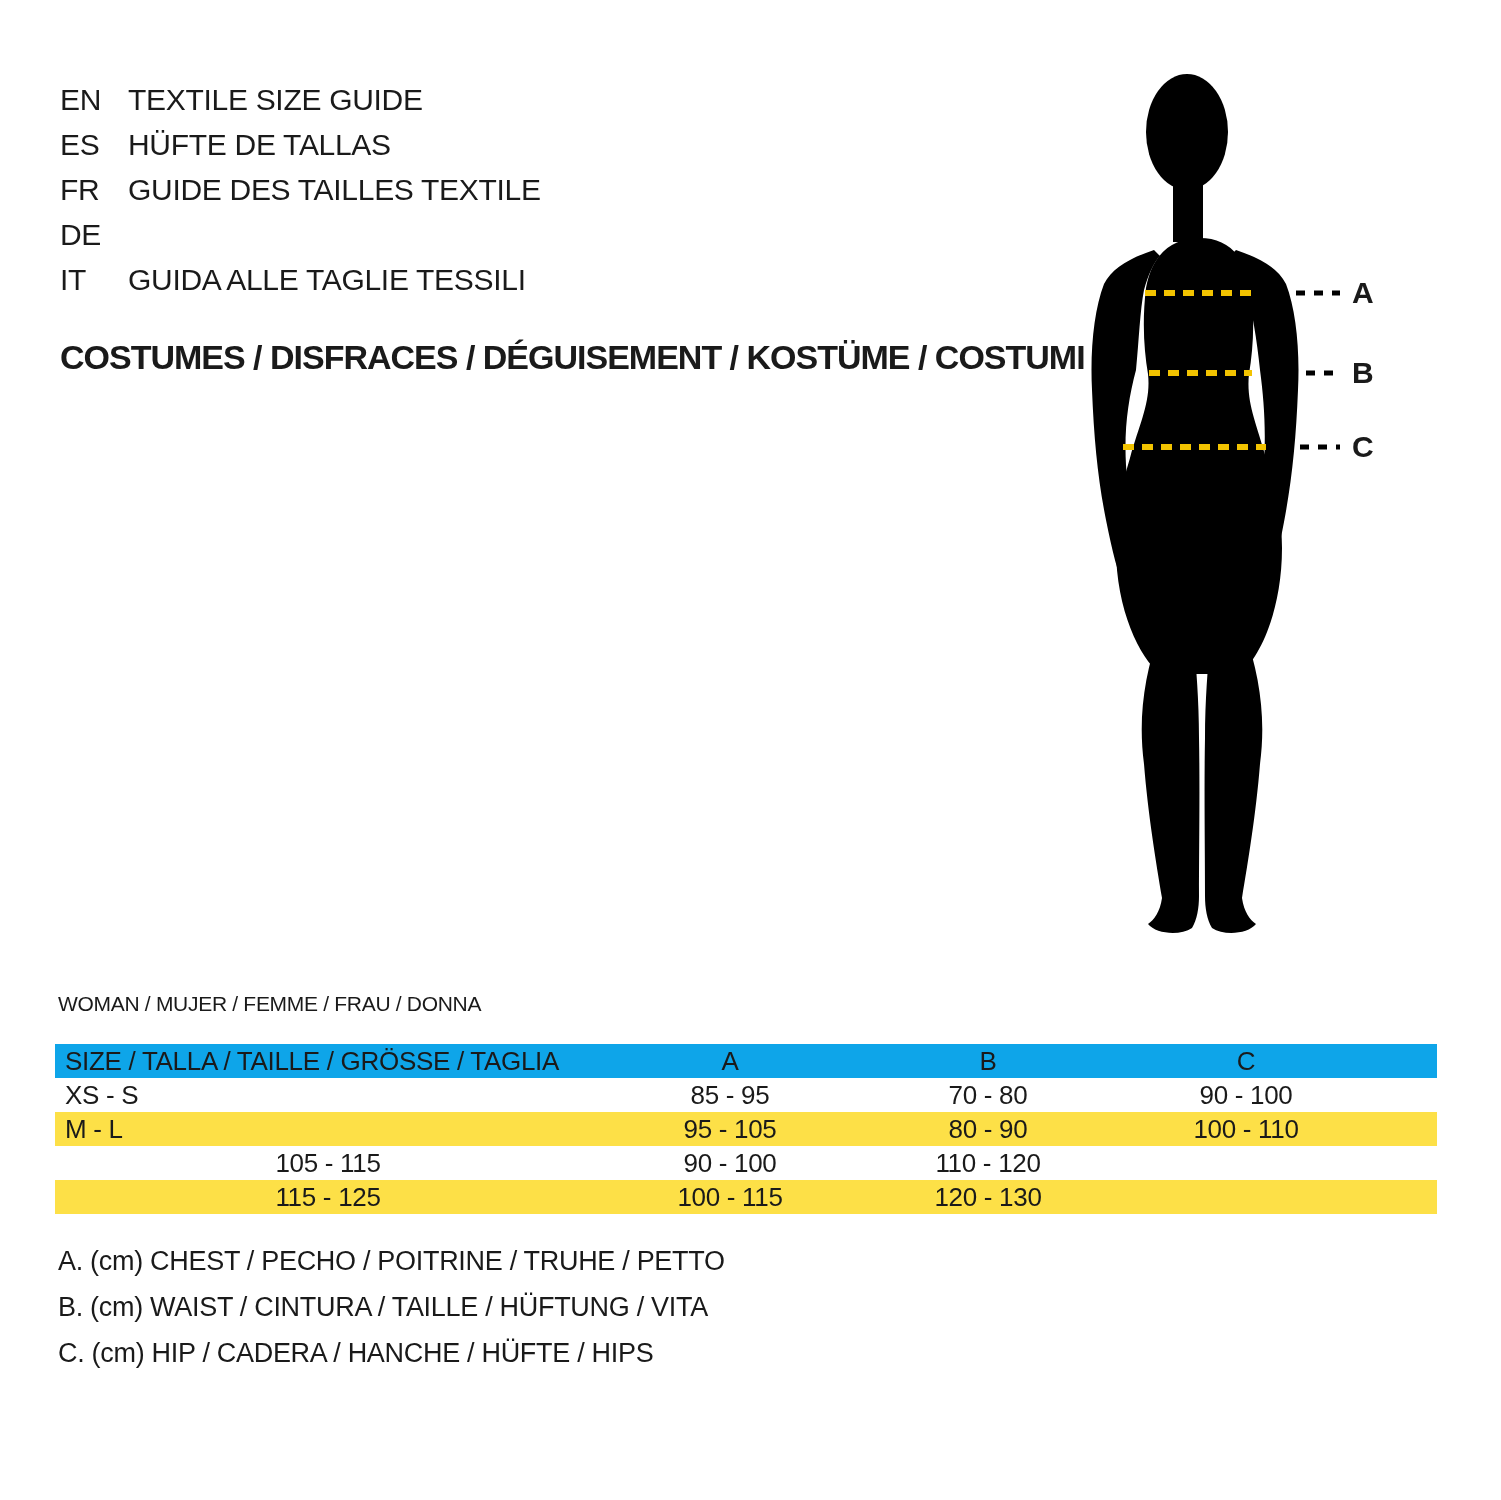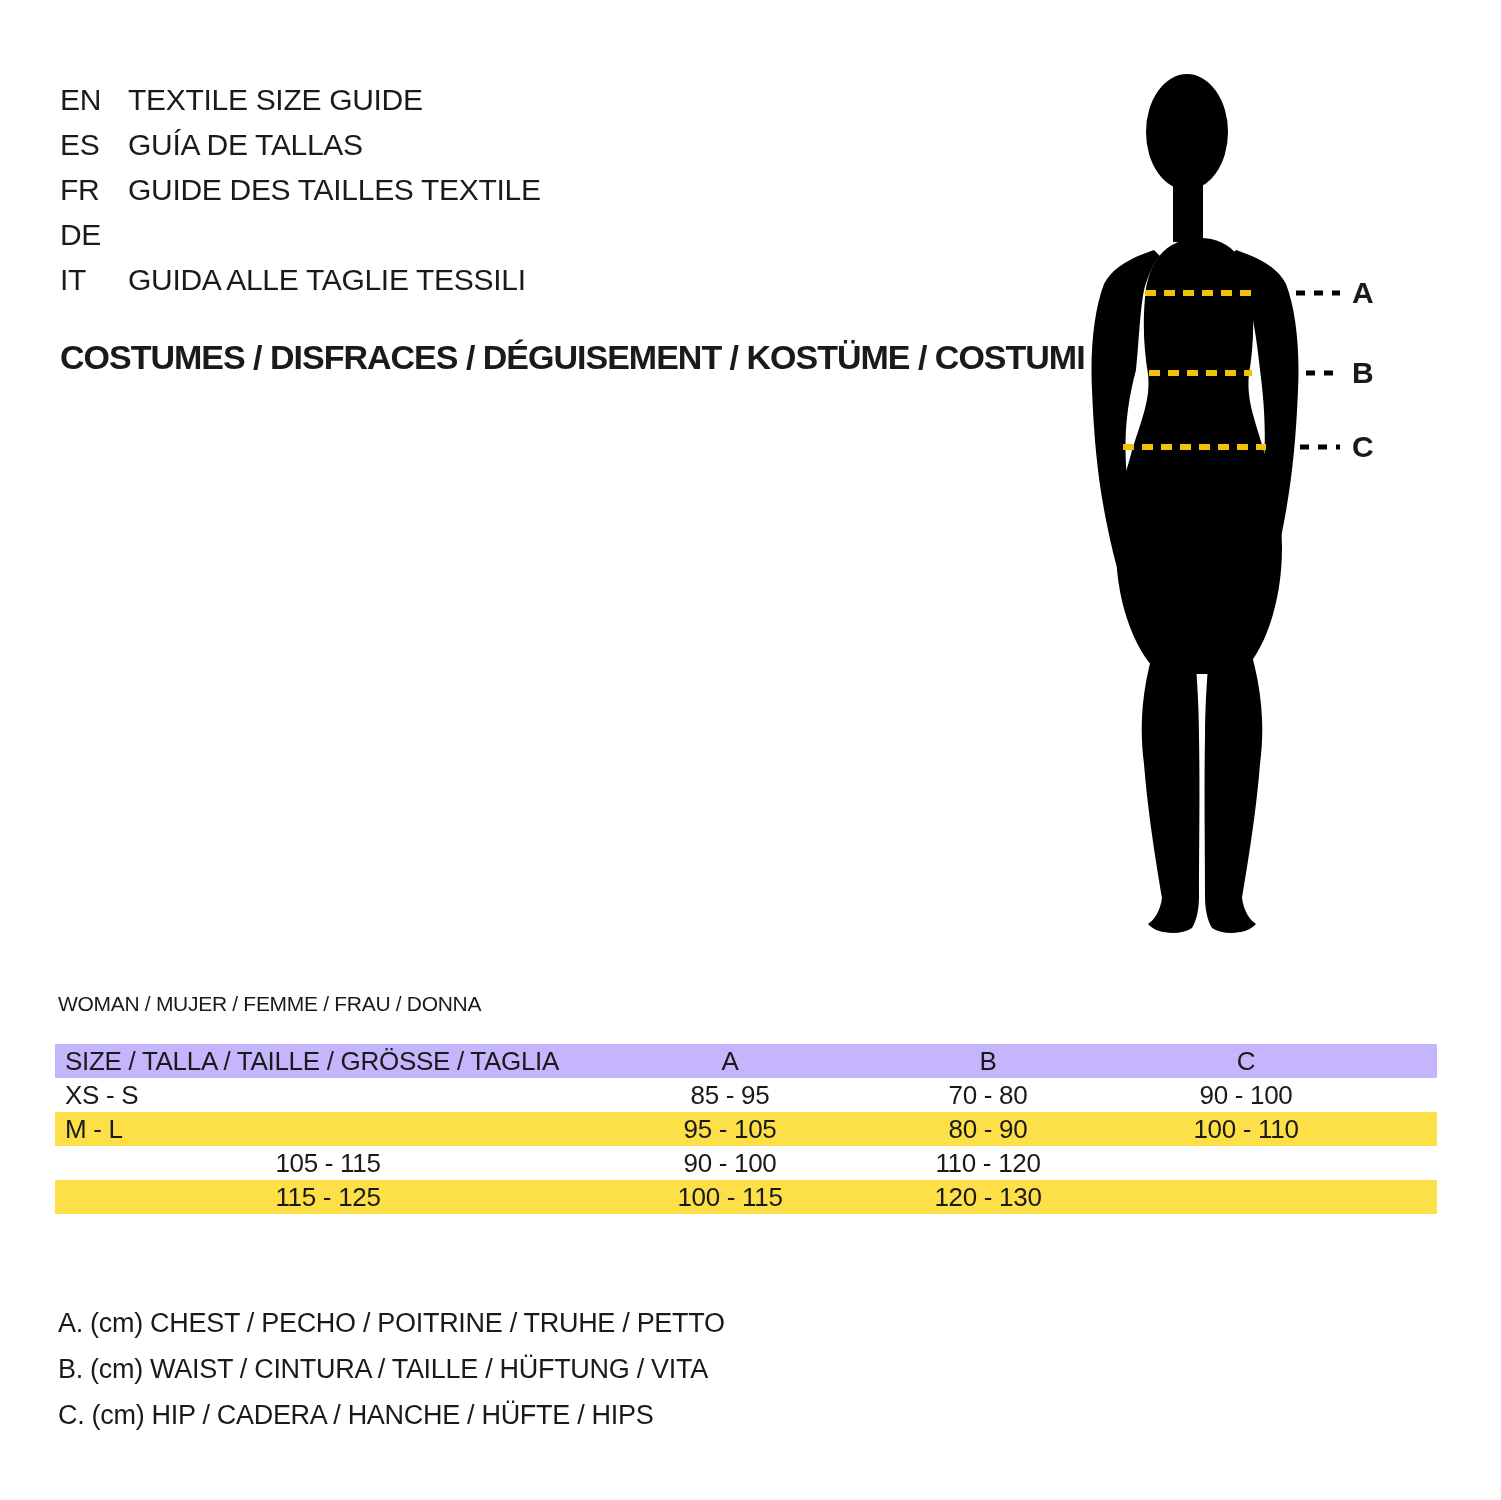--- a/index.html
+++ b/index.html
@@ -27,39 +27,39 @@
   .marker-a{top:278px;}
   .marker-b{top:358px;}
   .marker-c{top:432px;}
   
   .section-title{position:absolute;left:58px;top:992px;font-size:21px;white-space:nowrap;}
   .size-table{position:absolute;left:55px;top:1044px;width:1382px;font-size:26px;}
   .t-row{
     display:grid;grid-template-columns:546px 258px 258px 258px 62px;
     height:34px;align-items:center;
   }
-  .t-row.header{background:#c4b5fd;}
+  .t-row.header{background:#0ea5e9;}
   .t-row.stripe{background:#fde047;}
   .cell-size{padding-left:10px;white-space:nowrap;}
   .cell-val{text-align:center;white-space:nowrap;}
   
-  .legend{position:absolute;left:58px;top:1300px;font-size:27px;}
+  .legend{position:absolute;left:58px;top:1238px;font-size:27px;}
   .legend-line{height:46px;display:flex;align-items:center;white-space:nowrap;}
 </style>
 </head>
 <body>
 
 <div class="lang-list">
   <div class="lang-row">
     <span class="lang-code">EN</span>
     <span class="lang-label">TEXTILE SIZE GUIDE</span>
   </div>
   <div class="lang-row">
     <span class="lang-code">ES</span>
-    <span class="lang-label">GUÍA DE TALLAS</span>
+    <span class="lang-label">HÜFTE DE TALLAS</span>
   </div>
   <div class="lang-row">
     <span class="lang-code">FR</span>
     <span class="lang-label">GUIDE DES TAILLES TEXTILE</span>
   </div>
   <div class="lang-row">
     <span class="lang-code">DE</span>
   </div>
   <div class="lang-row">
     <span class="lang-code">IT</span>

